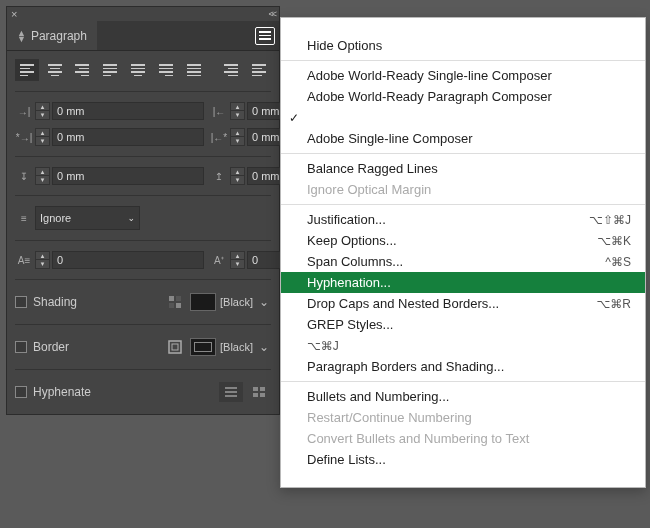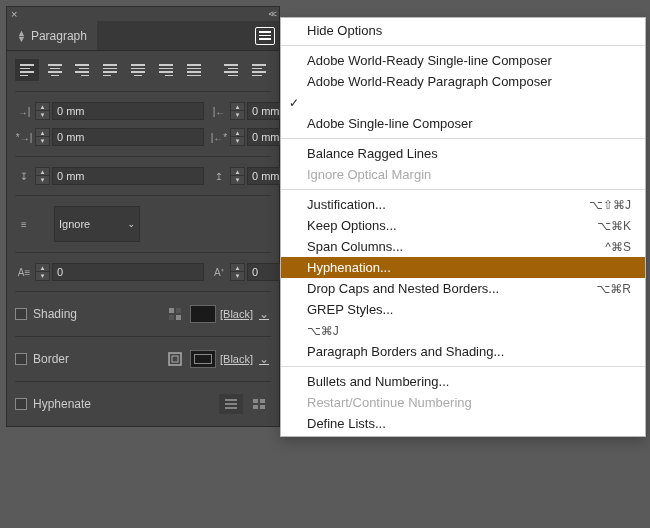--- a/index.html
+++ b/index.html
@@ -23,36 +23,36 @@
   .align-icon{display:flex;flex-direction:column;gap:2px;align-items:flex-start;}
   .align-icon span{height:1.5px;background:#ccc;}
   .hr { height:1px; background:#333; margin:2px 0;}
   .field-row { display:flex; gap:6px; }
   .field { display:flex; align-items:center; gap:2px; flex:1;}
   .field-icon { width:18px; height:18px; display:flex; align-items:center; justify-content:center; color:#aaa; font-size:10px;}
   .spinner { display:flex; flex-direction:column; border:1px solid #333;}
   .spinner div{width:13px;height:8px;background:#4a4a4a;display:flex;align-items:center;justify-content:center;font-size:7px;color:#ccc;border-bottom:1px solid #333;}
   .spinner div:last-child{border-bottom:none;}
   .text-in{flex:1;height:18px;background:#3a3a3a;border:1px solid #2f2f2f;color:#ddd;padding:0 4px;font-size:11px;}
-  .select{flex:1;height:36px;background:#3a3a3a;border:1px solid #2f2f2f;color:#ddd;padding:0 4px;font-size:11px;display:flex;align-items:center;justify-content:space-between;margin-left:19px;}
+  .select{flex:1;height:24px;background:#3a3a3a;border:1px solid #2f2f2f;color:#ddd;padding:0 4px;font-size:11px;display:flex;align-items:center;justify-content:space-between;}
   .check-row{display:flex;align-items:center;justify-content:space-between;gap:6px;padding:2px 0;}
   .check{display:flex;align-items:center;gap:6px;}
   .checkbox{width:12px;height:12px;border:1px solid #888;background:#3a3a3a;}
-  .right-ctrls{display:flex;align-items:center;gap:4px;text-decoration:underline;}
+  .right-ctrls{display:flex;align-items:center;gap:4px;}
   .mini-icon{width:22px;height:20px;background:#444;display:flex;align-items:center;justify-content:center;}
   .color-sw{width:26px;height:18px;border:1px solid #666;background:#1a1a1a;position:relative;}
   .color-sw.border-sw::after{content:"";position:absolute;inset:3px;border:1px solid #888;}
   .color-row{display:flex;align-items:center;gap:4px;}
   .dd{width:14px;text-align:center;color:#bbb;}
   .mini2{width:24px;height:20px;background:#3a3a3a;display:flex;align-items:center;justify-content:center;}
   
-  .menu { position:absolute; left:280px; top:17px; width:366px; background:#fff; border:1px solid #b9b9b9; font-size:13px; color:#222; box-shadow:0 4px 12px rgba(0,0,0,.25); padding:2px 0;}
+  .menu { position:absolute; left:280px; top:17px; width:366px; background:#fff; border:1px solid #b9b9b9; font-size:13px; color:#222; box-shadow:0 4px 12px rgba(0,0,0,.25); padding:17px 0;}
   .menu-item{display:flex;align-items:center;height:21px;padding:0 14px 0 26px;position:relative;justify-content:space-between;}
   .menu-item.disabled{color:#aaa;}
-  .menu-item.highlight{background:#a16207;color:#fff;}
+  .menu-item.highlight{background:#15803d;color:#fff;}
   .menu-item .check{position:absolute;left:8px;font-size:12px;}
   .menu-sep{height:1px;background:#ddd;margin:4px 0;}
   .shortcut{font-size:12px;color:#555;font-family:inherit;}
   svg{display:block;}
 </style>
 </head>
 <body>
 
 <div class="panel">
   <div class="panel-top">
@@ -356,16 +356,19 @@
     <div class="menu-item">
       <span>Paragraph Borders and Shading...</span>
     </div>
     <div class="menu-sep"></div>
     <div class="menu-item">
       <span>Bullets and Numbering...</span>
     </div>
     <div class="menu-item disabled">
       <span>Restart/Continue Numbering</span>
     </div>
+    <div class="menu-item disabled">
+      <span>Convert Bullets and Numbering to Text</span>
+    </div>
     <div class="menu-item">
       <span>Define Lists...</span>
     </div>
   </div>
 
 </body></html>

